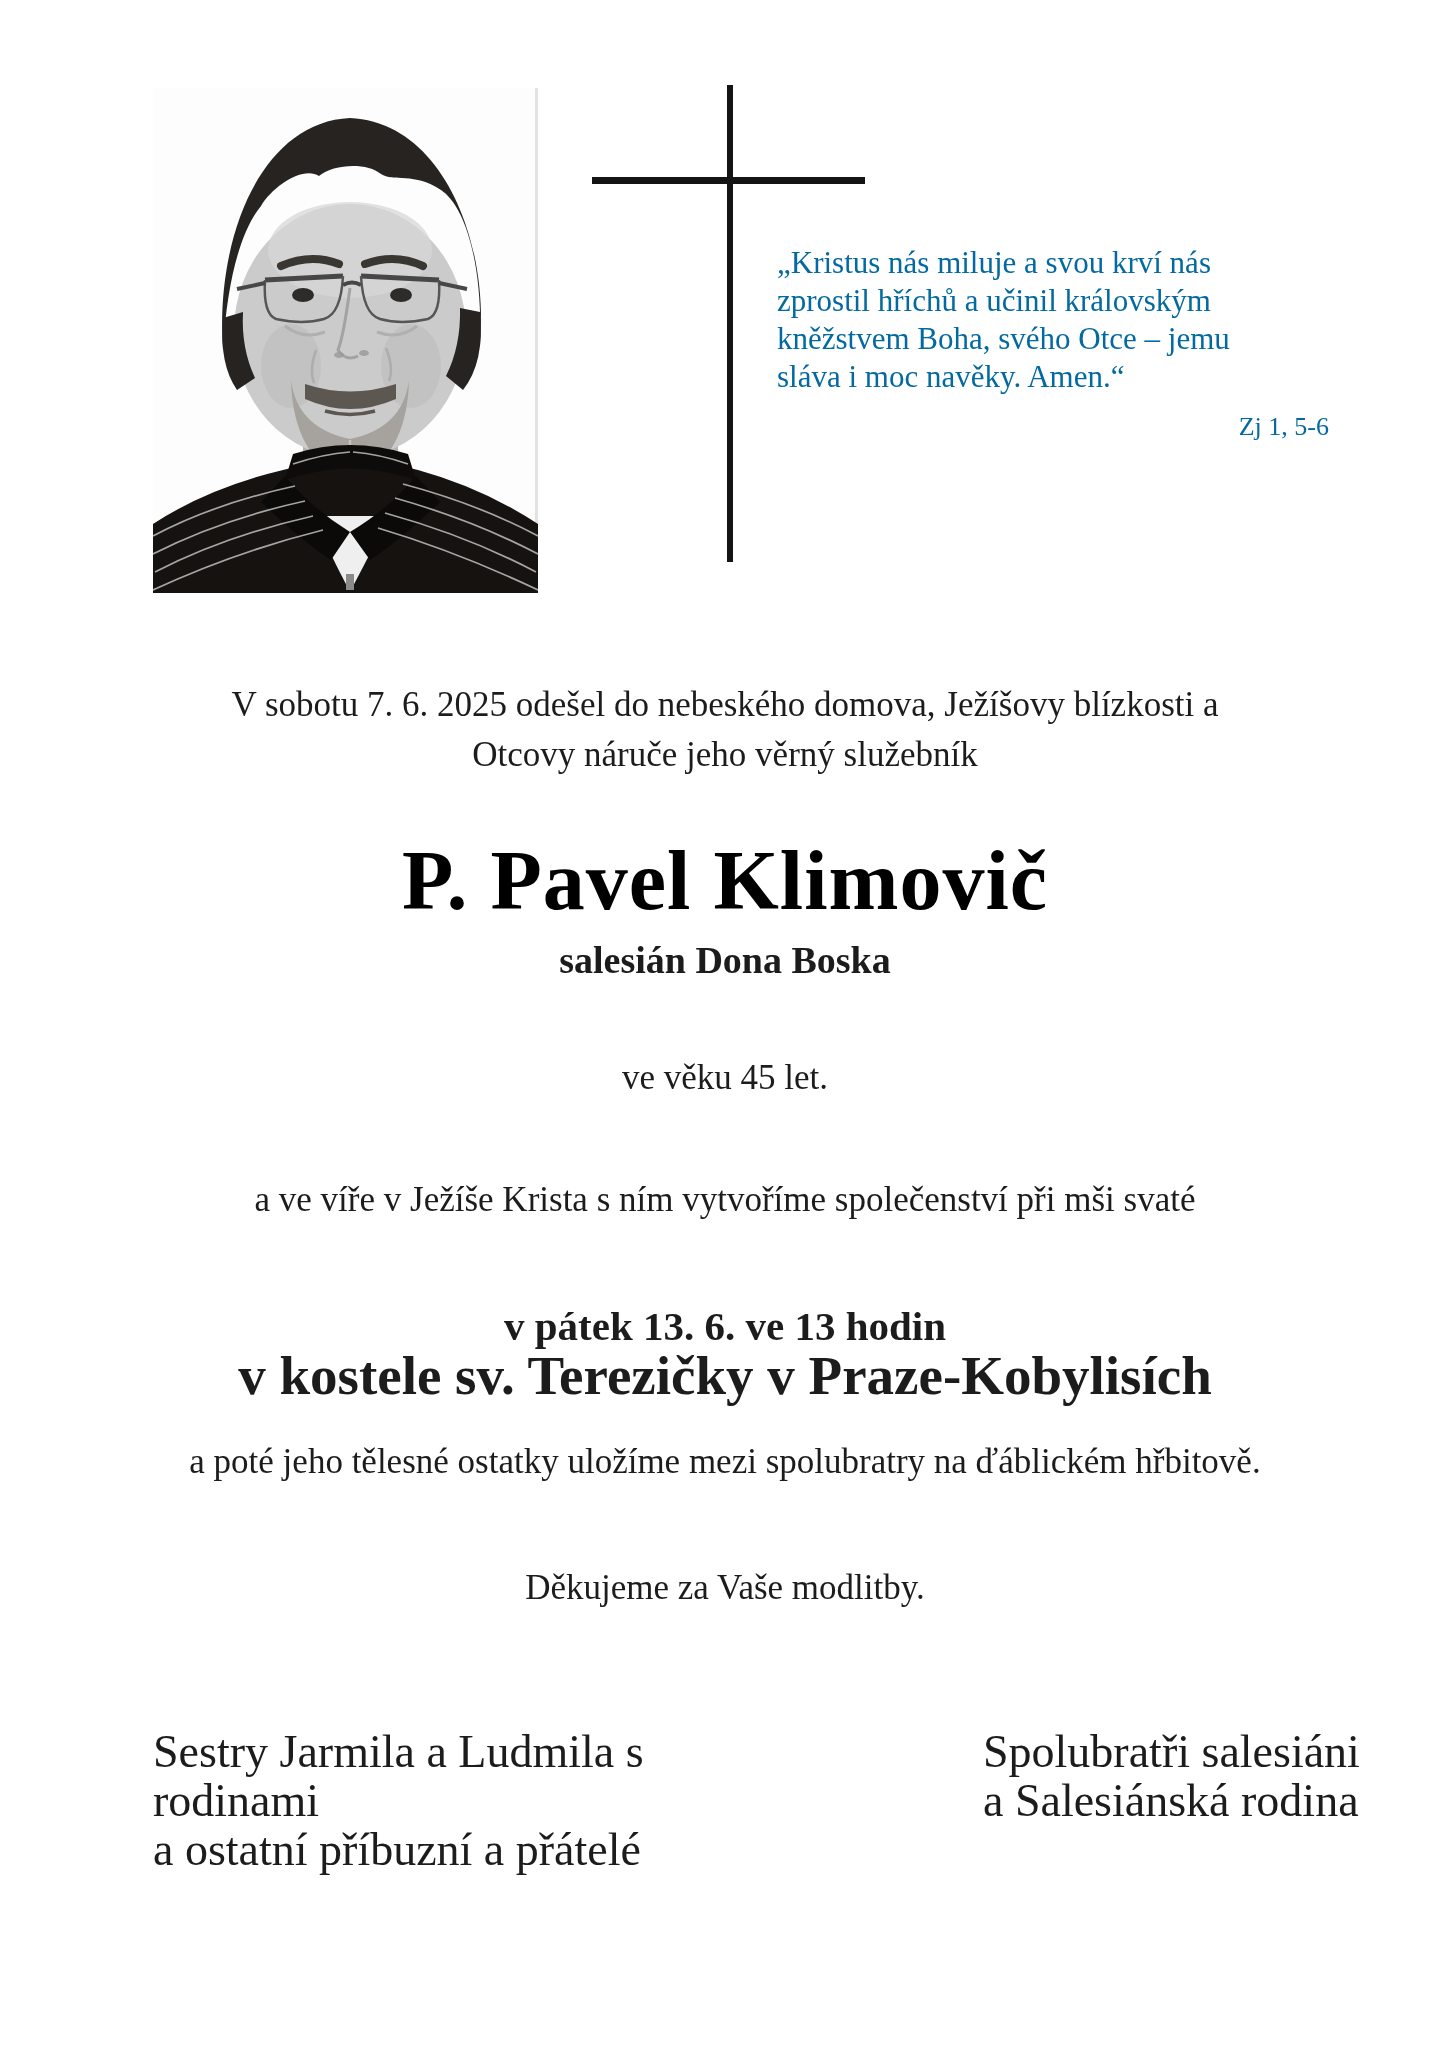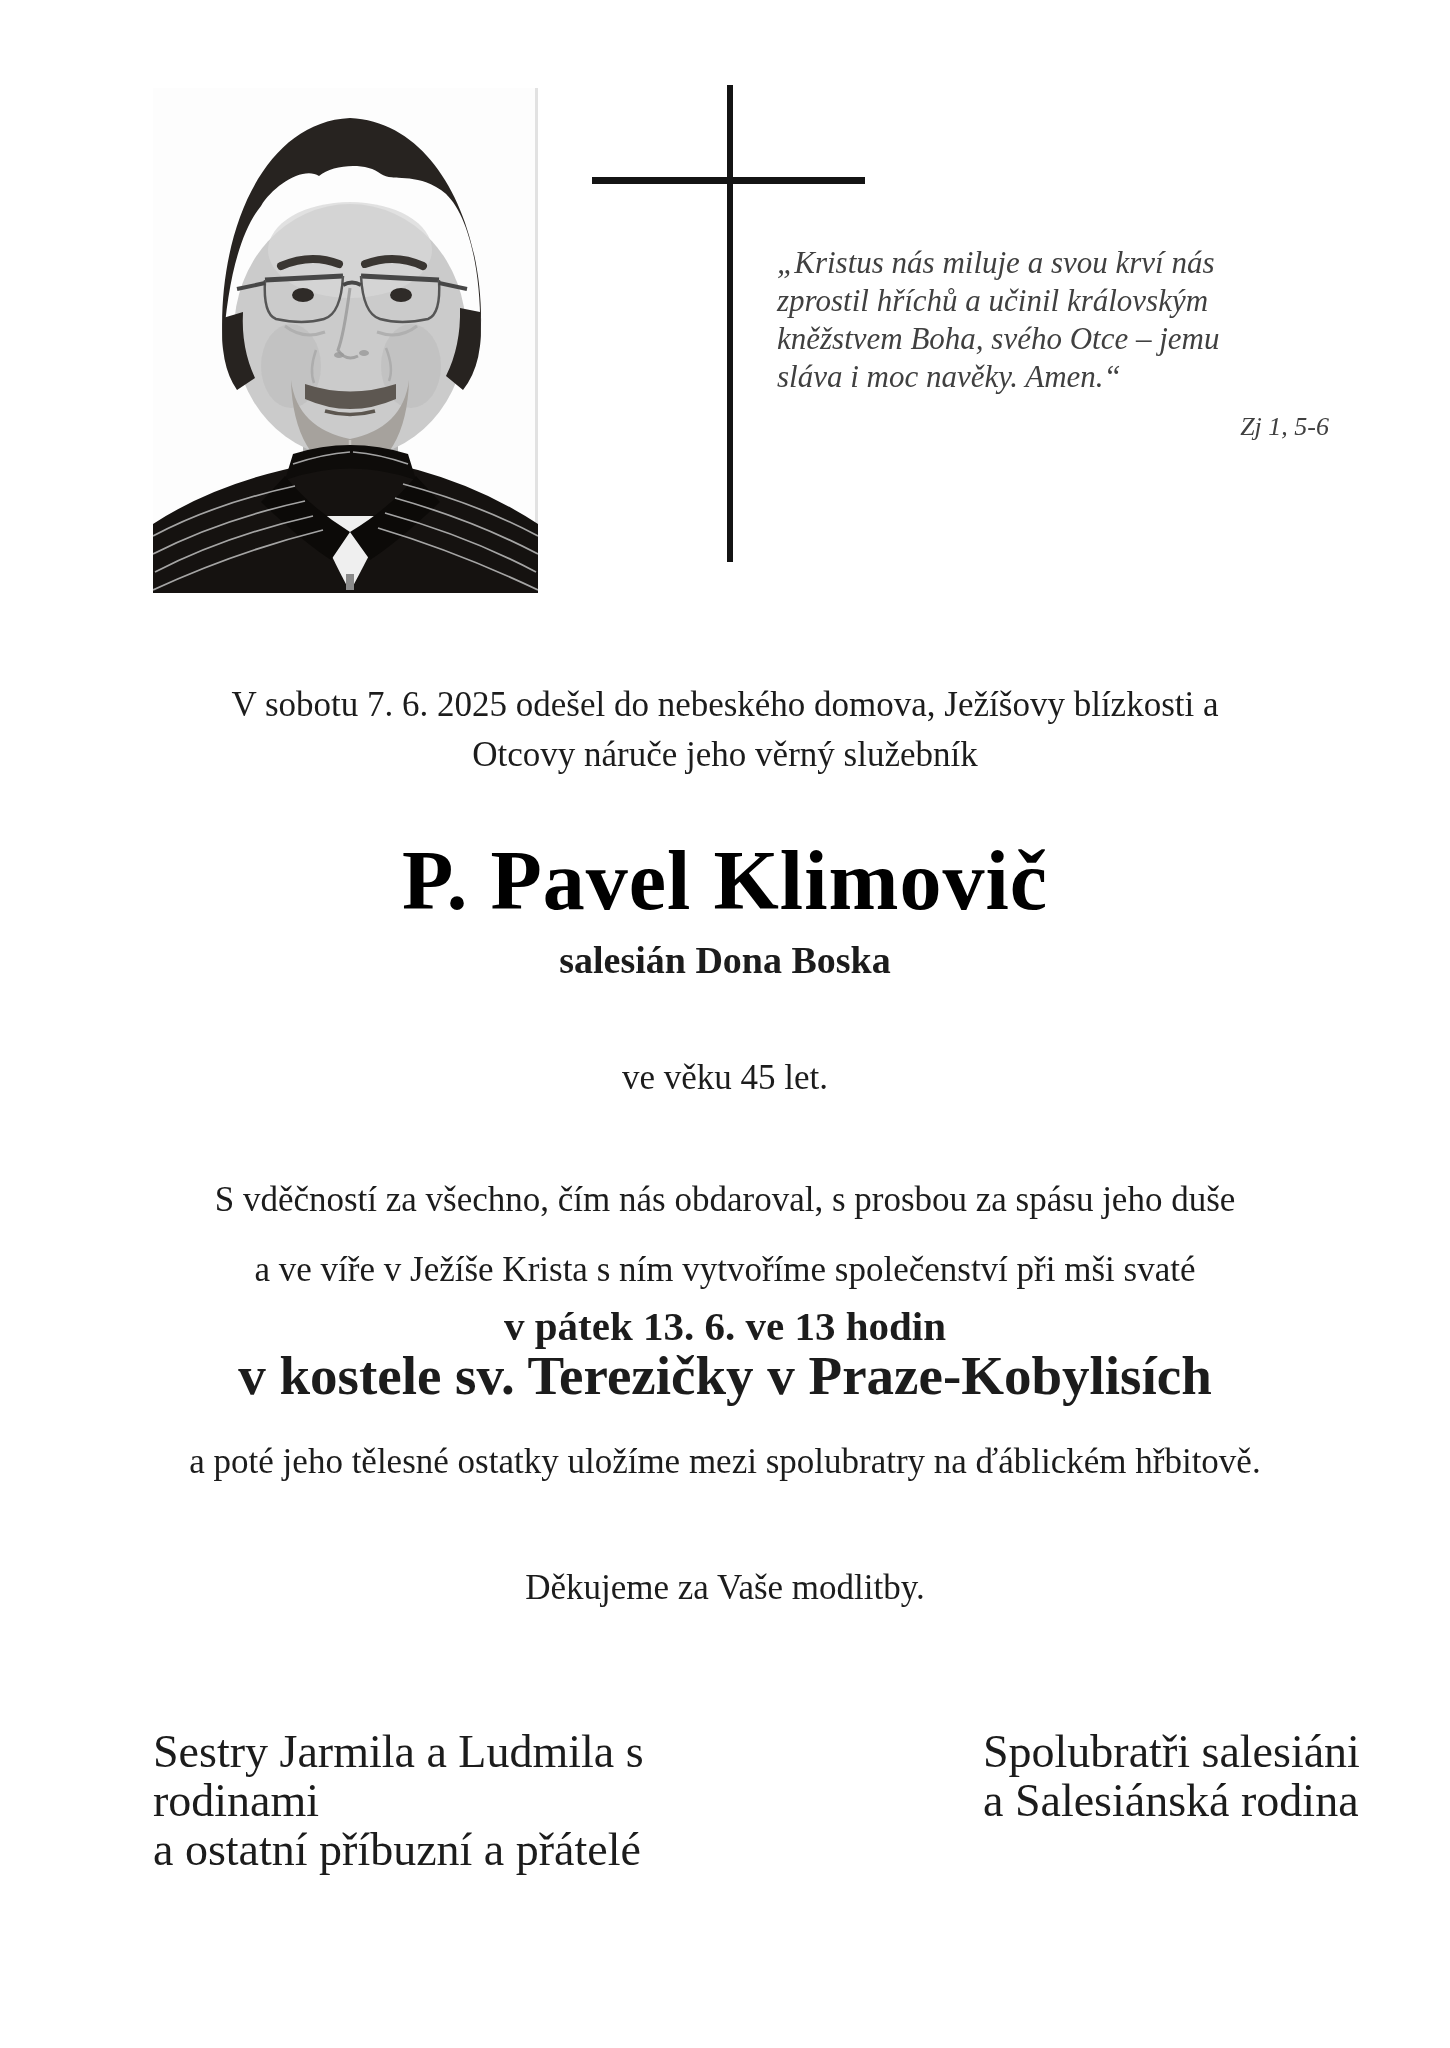--- a/index.html
+++ b/index.html
@@ -8,21 +8,21 @@
     font-family:"Liberation Serif","DejaVu Serif",serif;
     color:#1c1c1c;
   }
   .abs{position:absolute;}
   
   .photo{left:153px;top:88px;width:385px;height:505px;}
   
   .cross-v{left:727px;top:85px;width:6px;height:477px;background:#141414;}
   .cross-h{left:592px;top:177px;width:273px;height:7px;background:#141414;}
   
-  .quote{left:777px;top:244px;width:552px;font-style:italic;font-size:31px;line-height:38px;color:#404040;}
+  .quote{left:777px;top:244px;width:552px;font-size:31px;line-height:38px;color:#0369a1;}
   .quote-ref{margin-top:12px;text-align:right;font-size:26px;}
   
   .center{left:100px;width:1250px;text-align:center;}
   .intro{top:660px;font-size:35px;line-height:50px;margin-top:20px;}
   .name{top:832px;font-size:84px;font-weight:700;letter-spacing:1px;color:#000000;}
   .role{top:938px;font-size:38px;font-weight:700;}
   .age{top:1058px;font-size:35px;}
   .body-par{top:1165px;font-size:35px;line-height:70px;}
   .ftime{top:1302px;font-size:41px;font-weight:700;}
   .fplace{top:1344px;font-size:55px;font-weight:700;}
@@ -124,21 +124,20 @@
 <div class="abs center intro">
   <div>V sobotu 7. 6. 2025 odešel do nebeského domova, Ježíšovy blízkosti a</div>
   <div>Otcovy náruče jeho věrný služebník</div>
 </div>
 
 <div class="abs center name">P. Pavel Klimovič</div>
 <div class="abs center role">salesián Dona Boska</div>
 <div class="abs center age">ve věku 45 let.</div>
 
 <div class="abs center body-par">
-  <div>S vděčností za všechno, čím nás obdaroval, s prosbou za spásu jeho duše</div>
   <div>a ve víře v Ježíše Krista s ním vytvoříme společenství při mši svaté</div>
 </div>
 
 <div class="abs center ftime">v pátek 13. 6. ve 13 hodin</div>
 <div class="abs center fplace">v kostele sv. Terezičky v Praze-Kobylisích</div>
 <div class="abs center burial">a poté jeho tělesné ostatky uložíme mezi spolubratry na ďáblickém hřbitově.</div>
 <div class="abs center thanks">Děkujeme za Vaše modlitby.</div>
 
 <div class="abs mourners mourners-left">
   <div>Sestry Jarmila a Ludmila s rodinami</div>

